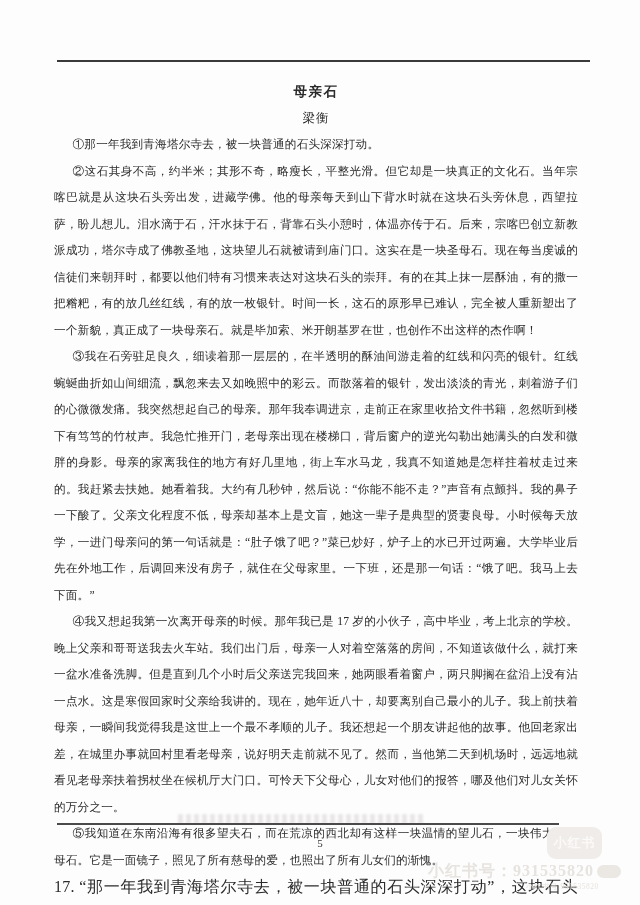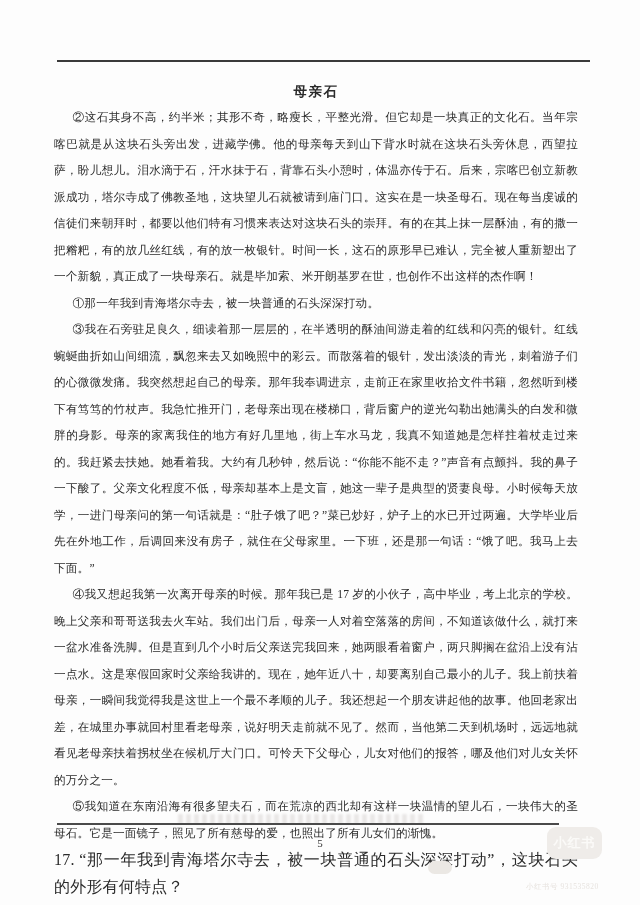--- a/index.html
+++ b/index.html
@@ -121,34 +121,36 @@
 </style>
 </head>
 <body>
 
 <div class="page">
 
   <div class="rule-top"></div>
 
   <div class="content">
     <h1 class="title">母亲石</h1>
+    <div class="author">梁衡</div>
+    <p class="para">①那一年我到青海塔尔寺去，被一块普通的石头深深打动。</p>
     <p class="para">②这石其身不高，约半米；其形不奇，略瘦长，平整光滑。但它却是一块真正的文化石。当年宗喀巴就是从这块石头旁出发，进藏学佛。他的母亲每天到山下背水时就在这块石头旁休息，西望拉萨，盼儿想儿。泪水滴于石，汗水抹于石，背靠石头小憩时，体温亦传于石。后来，宗喀巴创立新教派成功，塔尔寺成了佛教圣地，这块望儿石就被请到庙门口。这实在是一块圣母石。现在每当虔诚的信徒们来朝拜时，都要以他们特有习惯来表达对这块石头的崇拜。有的在其上抹一层酥油，有的撒一把糌粑，有的放几丝红线，有的放一枚银针。时间一长，这石的原形早已难认，完全被人重新塑出了一个新貌，真正成了一块母亲石。就是毕加索、米开朗基罗在世，也创作不出这样的杰作啊！</p>
-    <p class="para">①那一年我到青海塔尔寺去，被一块普通的石头深深打动。</p>
     <p class="para">③我在石旁驻足良久，细读着那一层层的，在半透明的酥油间游走着的红线和闪亮的银针。红线蜿蜒曲折如山间细流，飘忽来去又如晚照中的彩云。而散落着的银针，发出淡淡的青光，刺着游子们的心微微发痛。我突然想起自己的母亲。那年我奉调进京，走前正在家里收拾文件书籍，忽然听到楼下有笃笃的竹杖声。我急忙推开门，老母亲出现在楼梯口，背后窗户的逆光勾勒出她满头的白发和微胖的身影。母亲的家离我住的地方有好几里地，街上车水马龙，我真不知道她是怎样拄着杖走过来的。我赶紧去扶她。她看着我。大约有几秒钟，然后说：“你能不能不走？”声音有点颤抖。我的鼻子一下酸了。父亲文化程度不低，母亲却基本上是文盲，她这一辈子是典型的贤妻良母。小时候每天放学，一进门母亲问的第一句话就是：“肚子饿了吧？”菜已炒好，炉子上的水已开过两遍。大学毕业后先在外地工作，后调回来没有房子，就住在父母家里。一下班，还是那一句话：“饿了吧。我马上去下面。”</p>
     <p class="para">④我又想起我第一次离开母亲的时候。那年我已是 17 岁的小伙子，高中毕业，考上北京的学校。晚上父亲和哥哥送我去火车站。我们出门后，母亲一人对着空落落的房间，不知道该做什么，就打来一盆水准备洗脚。但是直到几个小时后父亲送完我回来，她两眼看着窗户，两只脚搁在盆沿上没有沾一点水。这是寒假回家时父亲给我讲的。现在，她年近八十，却要离别自己最小的儿子。我上前扶着母亲，一瞬间我觉得我是这世上一个最不孝顺的儿子。我还想起一个朋友讲起他的故事。他回老家出差，在城里办事就回村里看老母亲，说好明天走前就不见了。然而，当他第二天到机场时，远远地就看见老母亲扶着拐杖坐在候机厅大门口。可怜天下父母心，儿女对他们的报答，哪及他们对儿女关怀的万分之一。</p>
     <p class="para">⑤我知道在东南沿海有很多望夫石，而在荒凉的西北却有这样一块温情的望儿石，一块伟大的圣母石。它是一面镜子，照见了所有慈母的爱，也照出了所有儿女们的渐愧。</p>
     <p class="question">17. “那一年我到青海塔尔寺去，被一块普通的石头深深打动”，这块石头的外形有何特点？</p>
   </div>
 
   <div class="wm-smudge"></div>
   <div class="rule-bottom"></div>
 
   <div class="page-number">5</div>
 
   <div class="wm-logo">
     <span>小红书</span>
   </div>
   <div class="wm-account">
+    <span>小红书号：931535820</span>
     <span class="wm-badge"></span>
   </div>
   <div class="wm-sub">小红书号 931535820</div>
 
 </div>
 
 </body></html>

